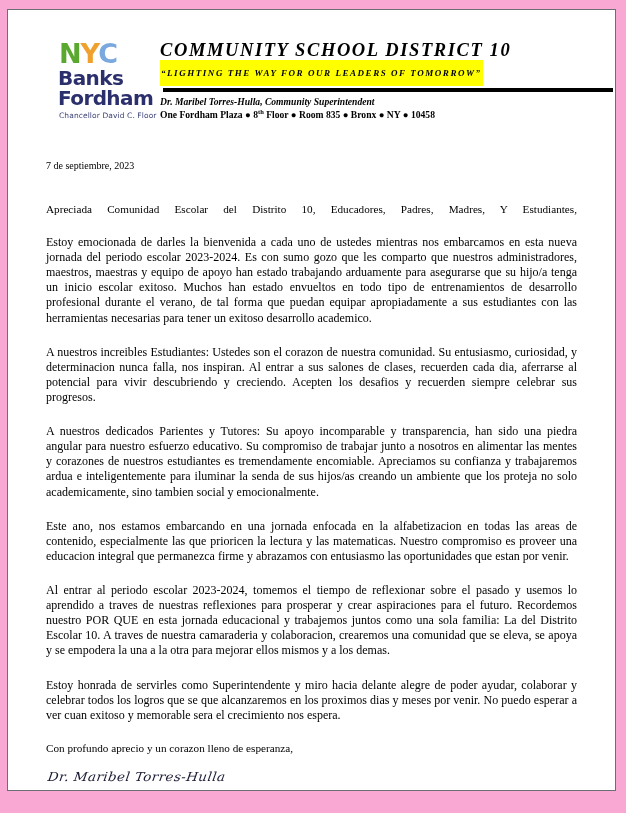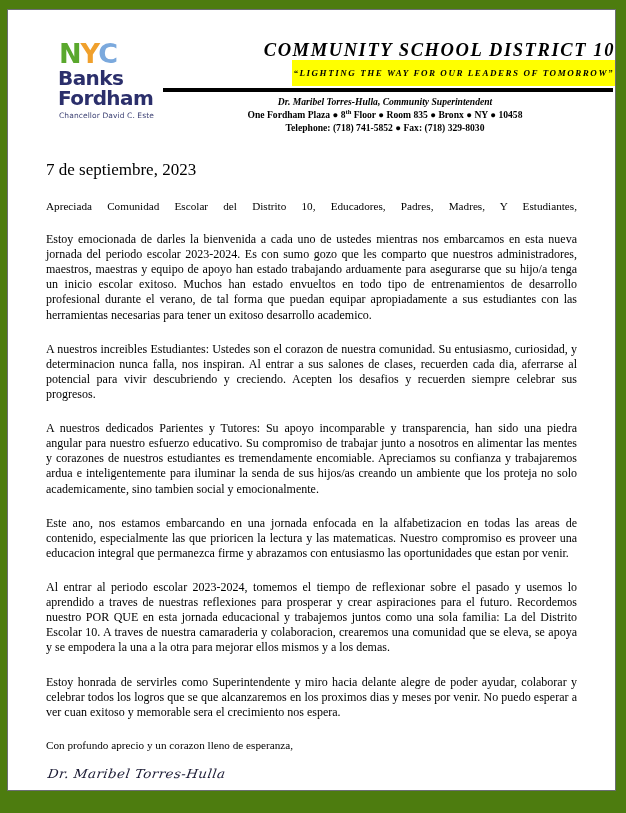--- a/index.html
+++ b/index.html
@@ -11,21 +11,21 @@
     width: 626px;
     height: 813px;
     overflow: hidden;
     font-family: "Liberation Serif", serif;
   }
 
   #viewer {
     position: relative;
     width: 626px;
     height: 813px;
-    background: #4d7c0f;
+    background: #f9a8d4;
   }
 
   #page {
     position: absolute;
     left: 8px;
     top: 10px;
     width: 607px;
     height: 780px;
     background: #ffffff;
     box-shadow: 0 0 0 1px #6b6e73;
@@ -81,21 +81,21 @@
     letter-spacing: 0.1px;
     margin-left: 4px;
     margin-top: 2px;
   }
 
   .head-right {
     position: absolute;
     left: 152px;
     top: 31px;
     width: 455px;
-    text-align: right;
+    text-align: left;
   }
   .district-title {
     font-family: "Liberation Serif", serif;
     font-weight: bold;
     font-style: italic;
     font-size: 18.5px;
     letter-spacing: 1.6px;
     color: #000;
     line-height: 1.05;
     white-space: nowrap;
@@ -121,21 +121,21 @@
     top: 78px;
     width: 450px;
     height: 4px;
     background: #000;
   }
   .addr-block {
     position: absolute;
     left: 152px;
     top: 86px;
     width: 450px;
-    text-align: center;
+    text-align: left;
     font-family: "Liberation Serif", serif;
     color: #000;
   }
   .addr-name {
     font-weight: bold;
     font-style: italic;
     font-size: 9.6px;
     line-height: 1.35;
     white-space: nowrap;
   }
@@ -152,23 +152,23 @@
   }
 
   
   .letter-body {
     position: absolute;
     left: 38px;
     top: 150px;
     width: 531px;
   }
   .date-line {
-    font-size: 17px;
-    color: #000;
-    margin-bottom: 20px;
+    font-size: 10px;
+    color: #000;
+    margin-bottom: 32px;
   }
   .salutation {
     font-size: 11.2px;
     color: #000;
     text-align: justify;
     text-align-last: justify;
     margin-bottom: 20px;
   }
   p.para {
     font-size: 12px;
@@ -208,36 +208,35 @@
 <div id="viewer">
   <div id="page">
     <div id="page-inner">
 
       <div class="letterhead">
 
         <div class="logo-block">
           <div class="logo-nyc"><span class="ltr-n">N</span><span class="ltr-y">Y</span><span class="ltr-c">C</span></div>
           <div class="logo-public">Banks</div>
           <div class="logo-schools">Fordham</div>
-          <div class="logo-chancellor">Chancellor David C. Este</div>
+          <div class="logo-chancellor">Chancellor David C. Floor</div>
         </div>
 
         <div class="head-right">
           <div class="district-title">COMMUNITY SCHOOL DISTRICT 10</div>
           <div class="tagline-wrap">
             <span class="tagline">“LIGHTING THE WAY FOR OUR LEADERS OF TOMORROW”</span>
           </div>
         </div>
 
         <div class="head-rule"></div>
 
         <div class="addr-block">
           <div class="addr-name">Dr. Maribel Torres-Hulla, Community Superintendent</div>
           <div class="addr-line"><span>One Fordham Plaza ● 8</span><sup>th</sup><span> Floor ● Room 835 ● Bronx ● NY ● 10458</span></div>
-          <div class="addr-line">Telephone: (718) 741-5852 ● Fax: (718) 329-8030</div>
         </div>
       </div>
 
       <div class="letter-body">
 
         <div class="date-line">7 de septiembre, 2023</div>
 
         <div class="salutation">Apreciada Comunidad Escolar del Distrito 10, Educadores, Padres, Madres, Y Estudiantes,</div>
 
         <p class="para">Estoy emocionada de darles la bienvenida a cada uno de ustedes mientras nos embarcamos en esta nueva jornada del periodo escolar 2023-2024. Es con sumo gozo que les comparto que nuestros administradores, maestros, maestras y equipo de apoyo han estado trabajando arduamente para asegurarse que su hijo/a tenga un inicio escolar exitoso. Muchos han estado envueltos en todo tipo de entrenamientos de desarrollo profesional durante el verano, de tal forma que puedan equipar apropiadamente a sus estudiantes con las herramientas necesarias para tener un exitoso desarrollo academico.</p>

